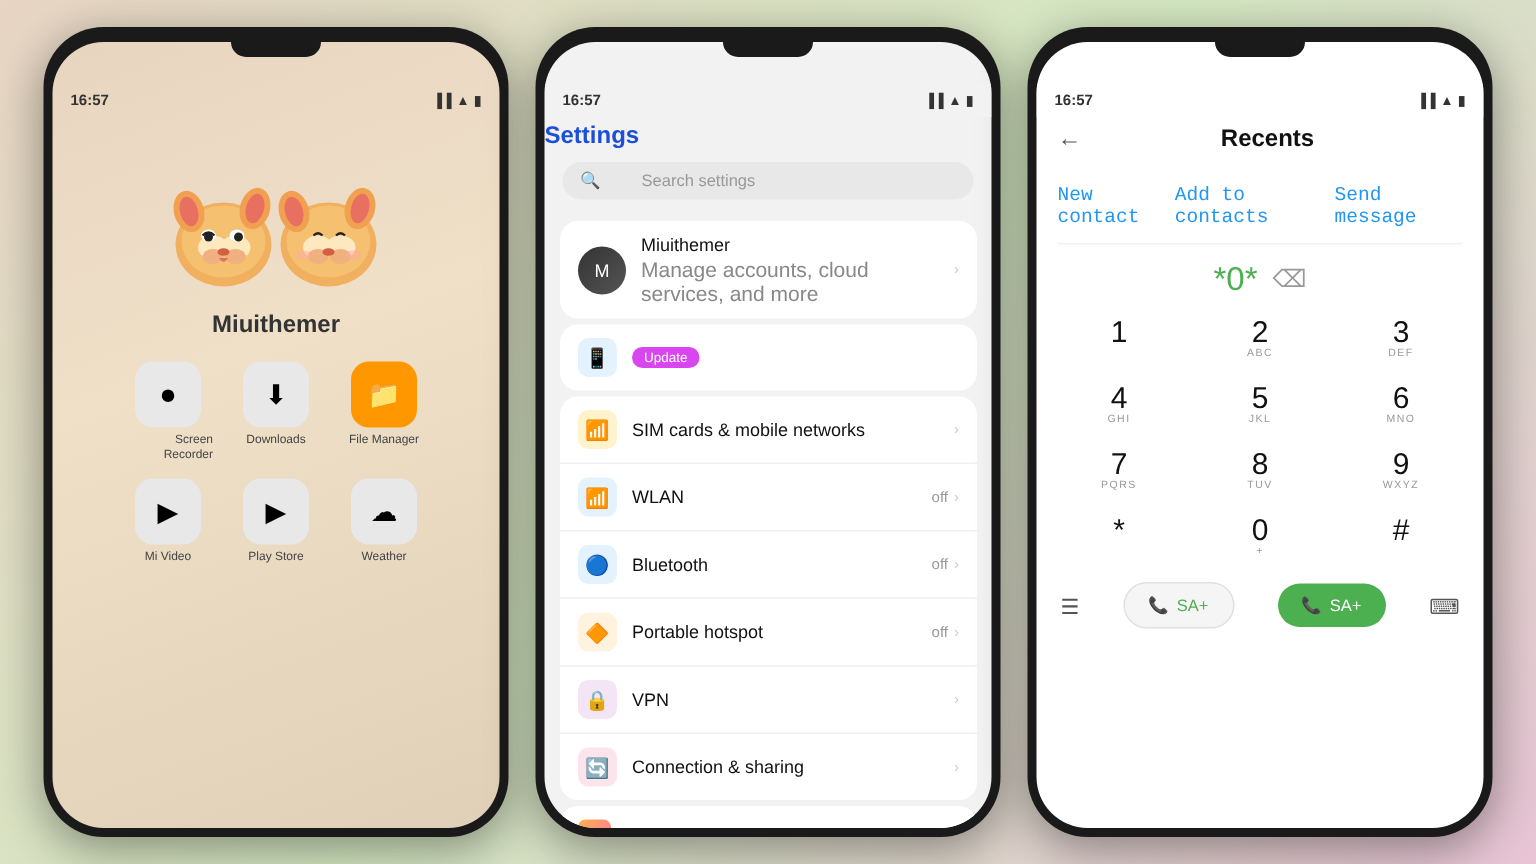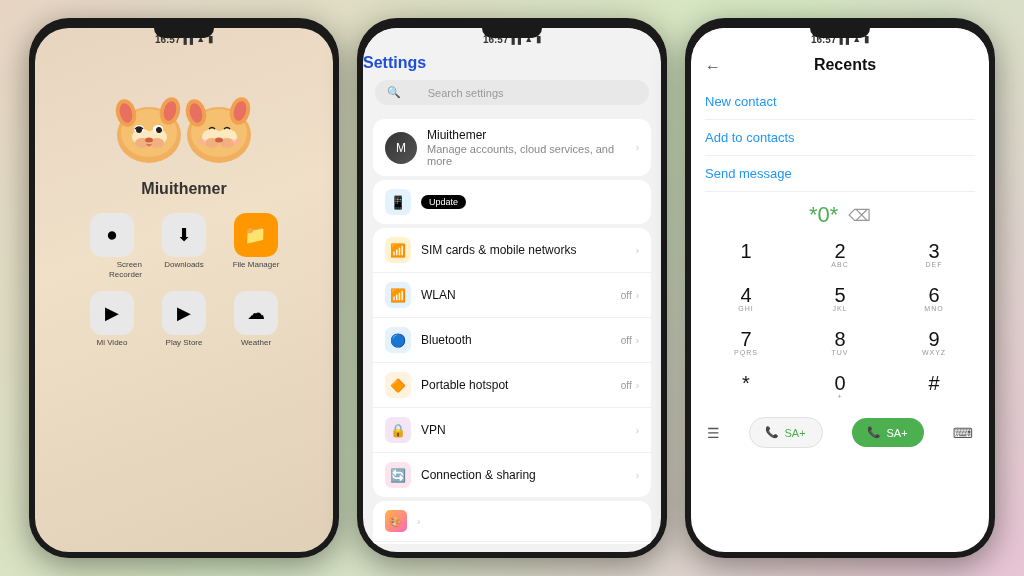--- a/index.html
+++ b/index.html
@@ -35,26 +35,27 @@
       top: 0; left: 50%; transform: translateX(-50%);
       width: 60px; height: 10px;
       background: #1a1a1a;
       border-radius: 0 0 10px 10px;
       z-index: 10;
     }
     .status-bar {
       height: 22px;
       display: flex;
       align-items: center;
-      justify-content: center;
+      justify-content: space-between;
       padding: 0 12px;
       font-size: 9px;
       font-weight: 600;
       position: relative;
       z-index: 5;
+      margin-top: 28px;
     }
     .status-bar-time { font-size: 10px; font-weight: 700; }
     .status-bar-icons { display: flex; gap: 3px; align-items: center; }
 
     
     .phone1 .phone-screen {
       background: linear-gradient(160deg, #e8d5c0 0%, #f0e0c8 40%, #e0d0b8 100%);
     }
     .phone1 .status-bar { color: #333; }
     .home-content {
@@ -149,26 +150,26 @@
       border-radius: 7px;
       display: flex;
       align-items: center;
       justify-content: center;
       font-size: 13px;
       margin-right: 10px;
       flex-shrink: 0;
     }
     .settings-item-content { flex: 1; }
     .settings-item-title { font-size: 12px; color: #111; font-weight: 500; }
-    .settings-item-sub { font-size: 11px; color: #888; margin-top: 1px; }
+    .settings-item-sub { font-size: 14px; color: #888; margin-top: 1px; }
     .settings-item-right { display: flex; align-items: center; gap: 4px; }
     .settings-item-value { font-size: 10px; color: #999; }
     .settings-item-chevron { font-size: 10px; color: #ccc; }
     .update-badge {
-      background: #000000;
+      background: #d946ef;
       color: #fff;
       font-size: 9px;
       padding: 2px 8px;
       border-radius: 10px;
     }
     .account-avatar {
       width: 32px;
       height: 32px;
       background: linear-gradient(135deg, #333, #555);
       border-radius: 50%;
@@ -201,22 +202,23 @@
       display: flex;
       align-items: center;
       padding: 6px 14px 10px;
       gap: 10px;
     }
     .back-arrow { font-size: 16px; color: #555; }
     .recents-title { font-size: 16px; font-weight: 600; color: #111; flex: 1; text-align: center; margin-right: 16px; }
     .recents-actions {
       padding: 0 14px;
       display: flex;
-      flex-direction: column;
+      flex-direction: row;
       gap: 0;
+      font-family: Liberation Mono, monospace;
     }
     .recents-action-item {
       padding: 10px 0;
       border-bottom: 1px solid #f0f0f0;
       font-size: 13px;
       color: #2196F3;
     }
     .dialer-display {
       text-align: center;
       padding: 10px 0 5px;

